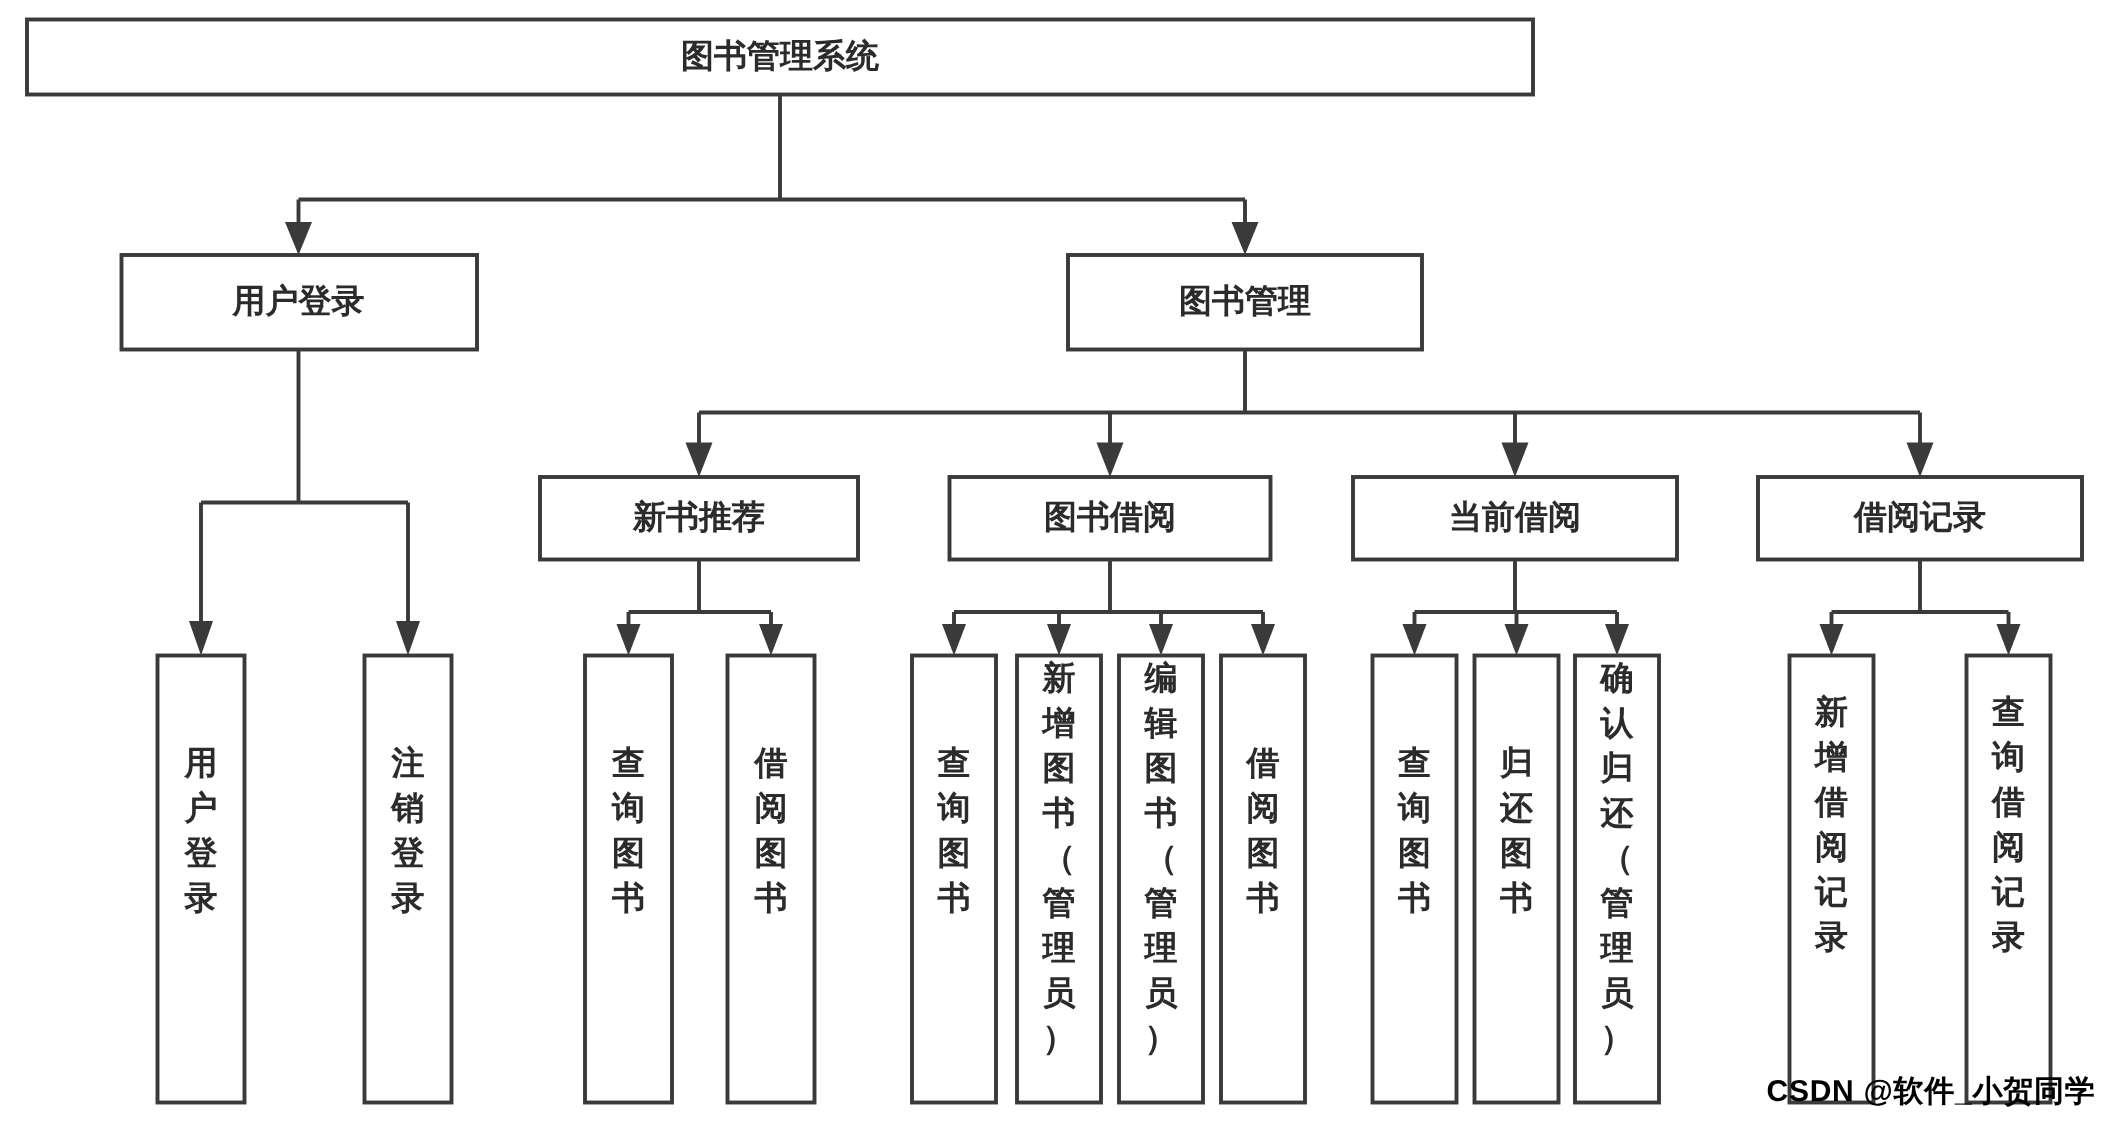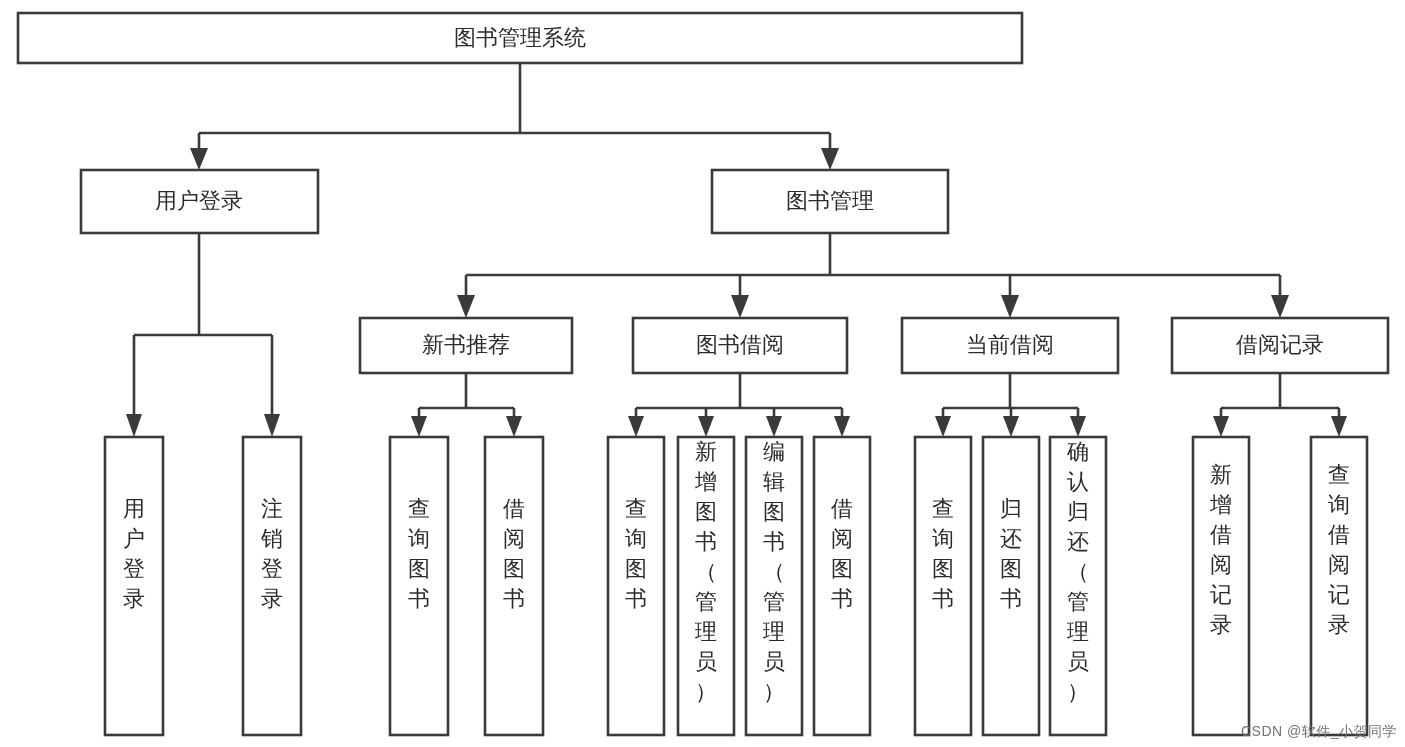--- a/index.html
+++ b/index.html
@@ -10,20 +10,21 @@
   }
   body {
     font-family: "Liberation Sans", "DejaVu Sans", sans-serif;
   }
   #diagram-root {
     position: relative;
     width: 1405px;
     height: 747px;
     background: #ffffff;
     overflow: hidden;
+    font-weight: bold;
   }
   svg#tree-svg {
     position: absolute;
     top: 0;
     left: 0;
     width: 1405px;
     height: 747px;
     display: block;
   }
   .node-box {
@@ -57,22 +58,22 @@
     fill: #2b2b2b;
     font-family: "Liberation Sans", "DejaVu Sans", sans-serif;
     font-size: 22px;
     text-anchor: middle;
   }
   .watermark-text {
     position: absolute;
     right: 8px;
     bottom: 6px;
     font-family: "Liberation Sans", "DejaVu Sans", sans-serif;
-    font-size: 14px;
-    color: #737373;
+    font-size: 20px;
+    color: #000000;
     letter-spacing: 0.5px;
     white-space: nowrap;
     user-select: none;
   }
 </style>
 </head>
 <body>
 
 <div id="diagram-root">
 

